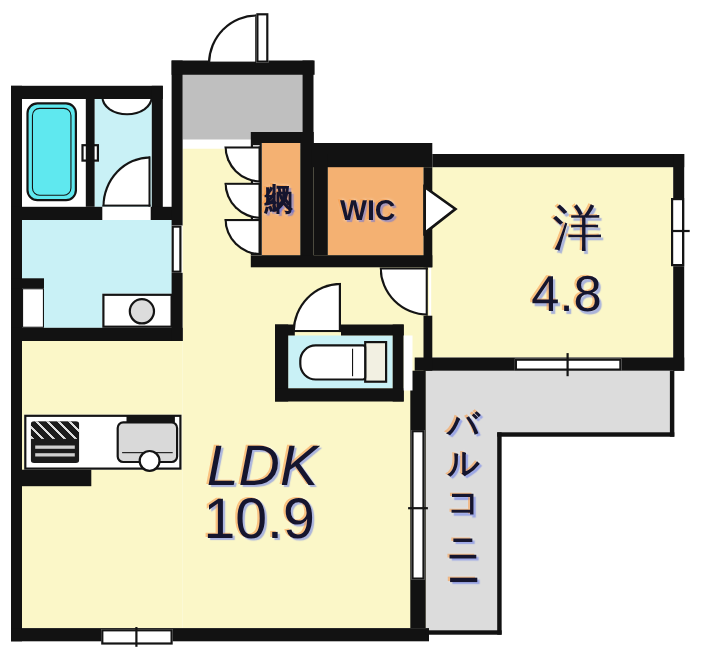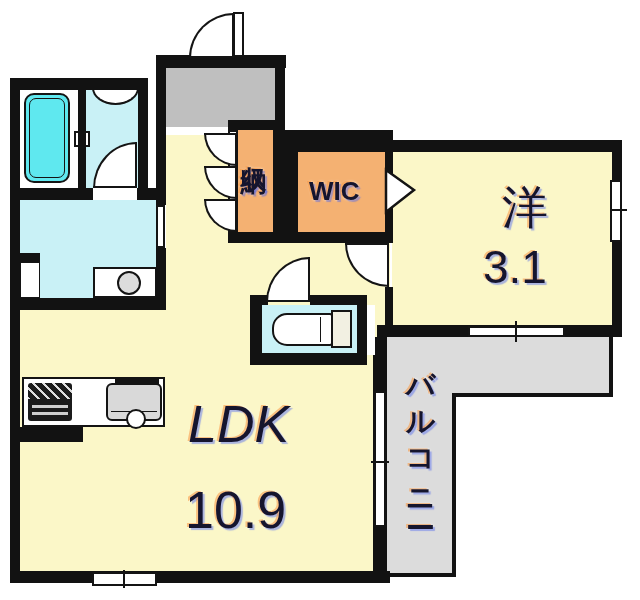--- a/index.html
+++ b/index.html
@@ -174,20 +174,20 @@
   <div class="win" style="left:374px;top:391px;width:12px;height:136px;"></div>
   <div class="tick" style="left:371px;top:461px;width:18px;height:2px;"></div>
   <div class="win" style="left:92px;top:572px;width:65px;height:14px;"></div>
   <div class="tick" style="left:123px;top:570px;width:2px;height:18px;"></div>
 
   <div class="rlabel vtext" style="left:241px;top:146px;font-size:26px;font-weight:bold;letter-spacing:2px;">収納</div>
 
   <div class="rlabel" style="left:309px;top:178px;font-size:26px;font-weight:bold;">WIC</div>
 
   <div class="rlabel" style="left:502px;top:184px;font-size:46px;">洋</div>
-  <div class="rlabel" style="left:483px;top:244px;font-size:46px;">3.1</div>
+  <div class="rlabel" style="left:483px;top:244px;font-size:46px;">4.8</div>
 
   <div class="rlabel" style="left:188px;top:398px;font-size:52px;font-style:italic;">LDK</div>
-  <div class="rlabel" style="left:185px;top:484px;font-size:52px;">10.9</div>
+  <div class="rlabel" style="left:185px;top:446px;font-size:52px;">10.9</div>
 
   <div class="rlabel vtext" style="left:406px;top:352px;font-size:29px;font-weight:bold;letter-spacing:7px;">バルコニー</div>
 
 </div>
 
 </body></html>

